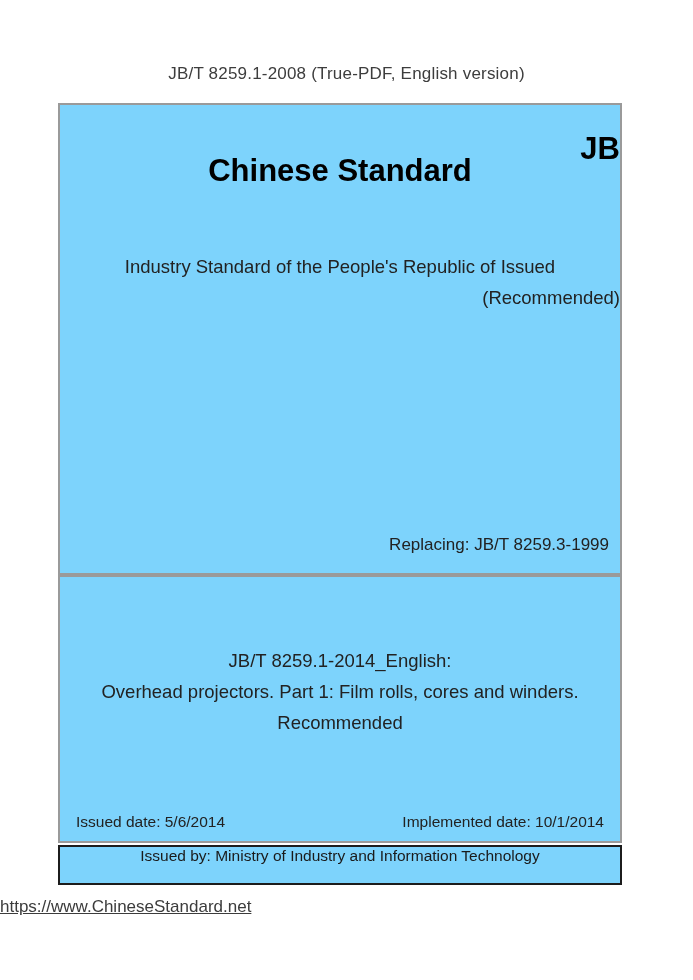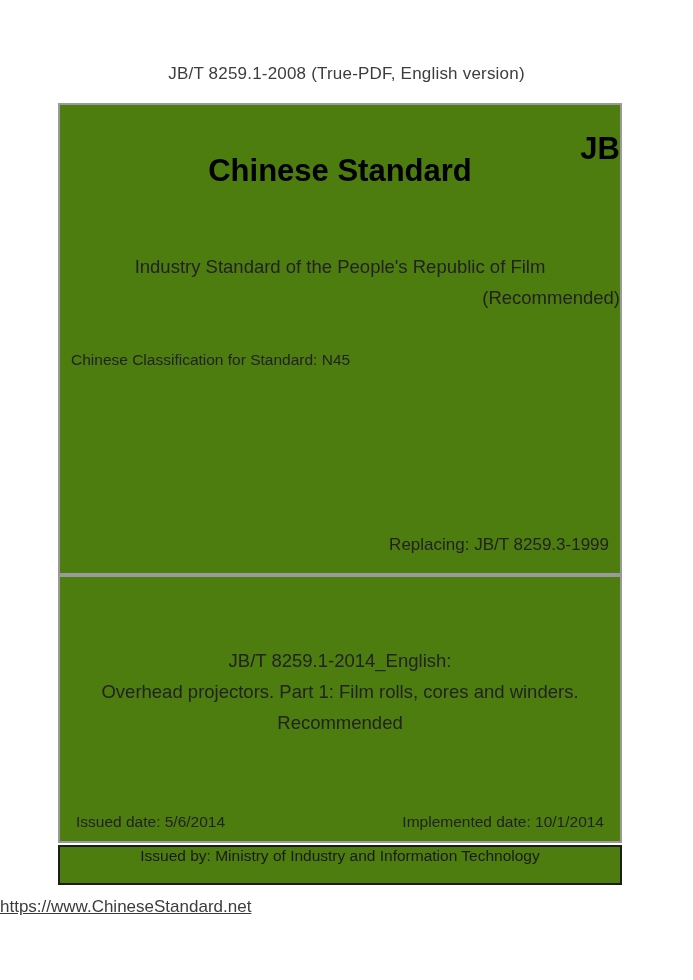--- a/index.html
+++ b/index.html
@@ -25,21 +25,21 @@
     color: #3d3d3d;
     letter-spacing: 0.2px;
   }
 
   
   .box {
     position: absolute;
     left: 58px;
     width: 564px;
     border: 2px solid #9a9a9a;
-    background: #4d7c0f;
+    background: #7dd3fc;
   }
   .box-main   { top: 103px; height: 472px; }
   .box-middle { top: 575px; height: 268px; }
   .box-issuer {
     top: 845px; height: 40px;
     border: 2px solid #1c1c1c;
     display: flex; align-items: flex-start; justify-content: center;
   }
 
   
@@ -141,23 +141,22 @@
 </head>
 <body>
 
 <div class="page">
 
   <div class="doc-header">JB/T 8259.1-2008 (True-PDF, English version)</div>
 
   <div class="box box-main">
     <div class="brand">Chinese Standard</div>
     <div class="jb-logo">JB</div>
-    <div class="industry-line">Industry Standard of the People's Republic of Film</div>
+    <div class="industry-line">Industry Standard of the People's Republic of Issued</div>
     <div class="recommended-line">(Recommended)</div>
-    <div class="classification">Chinese Classification for Standard: N45</div>
     <div class="replacing">Replacing: JB/T 8259.3-1999</div>
   </div>
 
   <div class="box box-middle">
     <div class="english-title">
       <div>JB/T 8259.1-2014_English:</div>
       <div>Overhead projectors. Part 1: Film rolls, cores and winders.</div>
       <div>Recommended</div>
     </div>
     <div class="dates-row">

